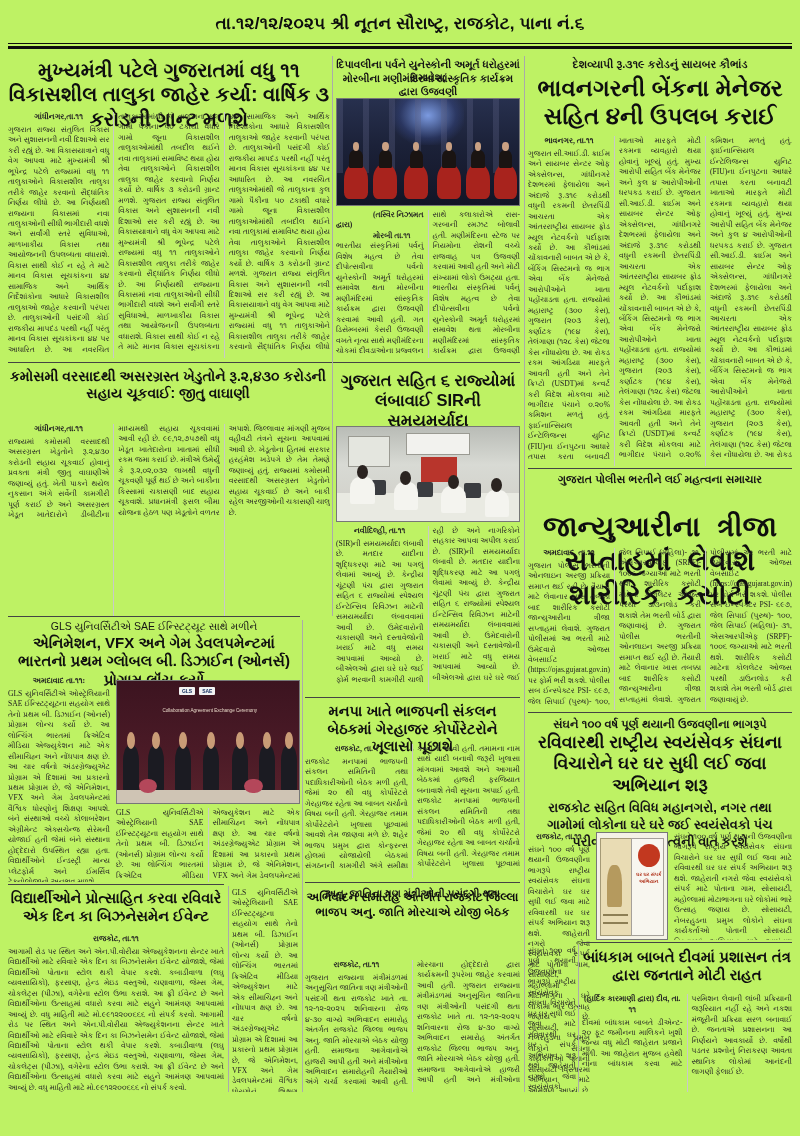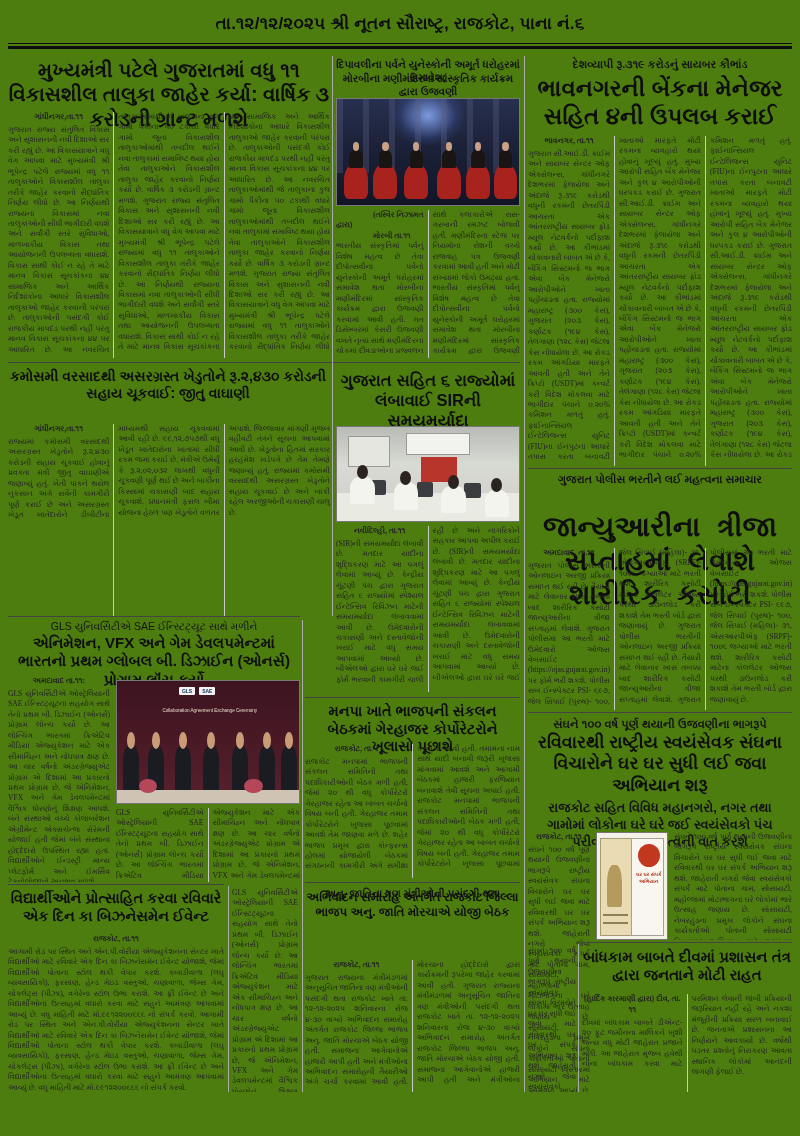--- a/index.html
+++ b/index.html
@@ -1,17 +1,17 @@
 <!DOCTYPE html>
 <html><head>
 <meta charset="utf-8">
 <style>
   html,body{margin:0;padding:0;background:#e8e8e6;}
   #paper{
-    position:relative;width:800px;height:1136px;background:#4d7c0f;
+    position:relative;width:800px;height:1136px;background:#bef264;
     font-family:"Liberation Serif","DejaVu Serif",serif;color:#1c1c1c;
     overflow:hidden;margin:0 auto;
   }
   .masthead{
     position:absolute;left:0;top:14px;width:100%;text-align:center;
     font-family:"Liberation Sans","DejaVu Sans",sans-serif;
     font-weight:700;font-size:17px;color:#0d0d0d;letter-spacing:.2px;
   }
   .rule-thick{position:absolute;left:8px;width:784px;height:3px;background:#0d0d0d;}
   .rule-thin{position:absolute;background:#0d0d0d;height:1px;}

